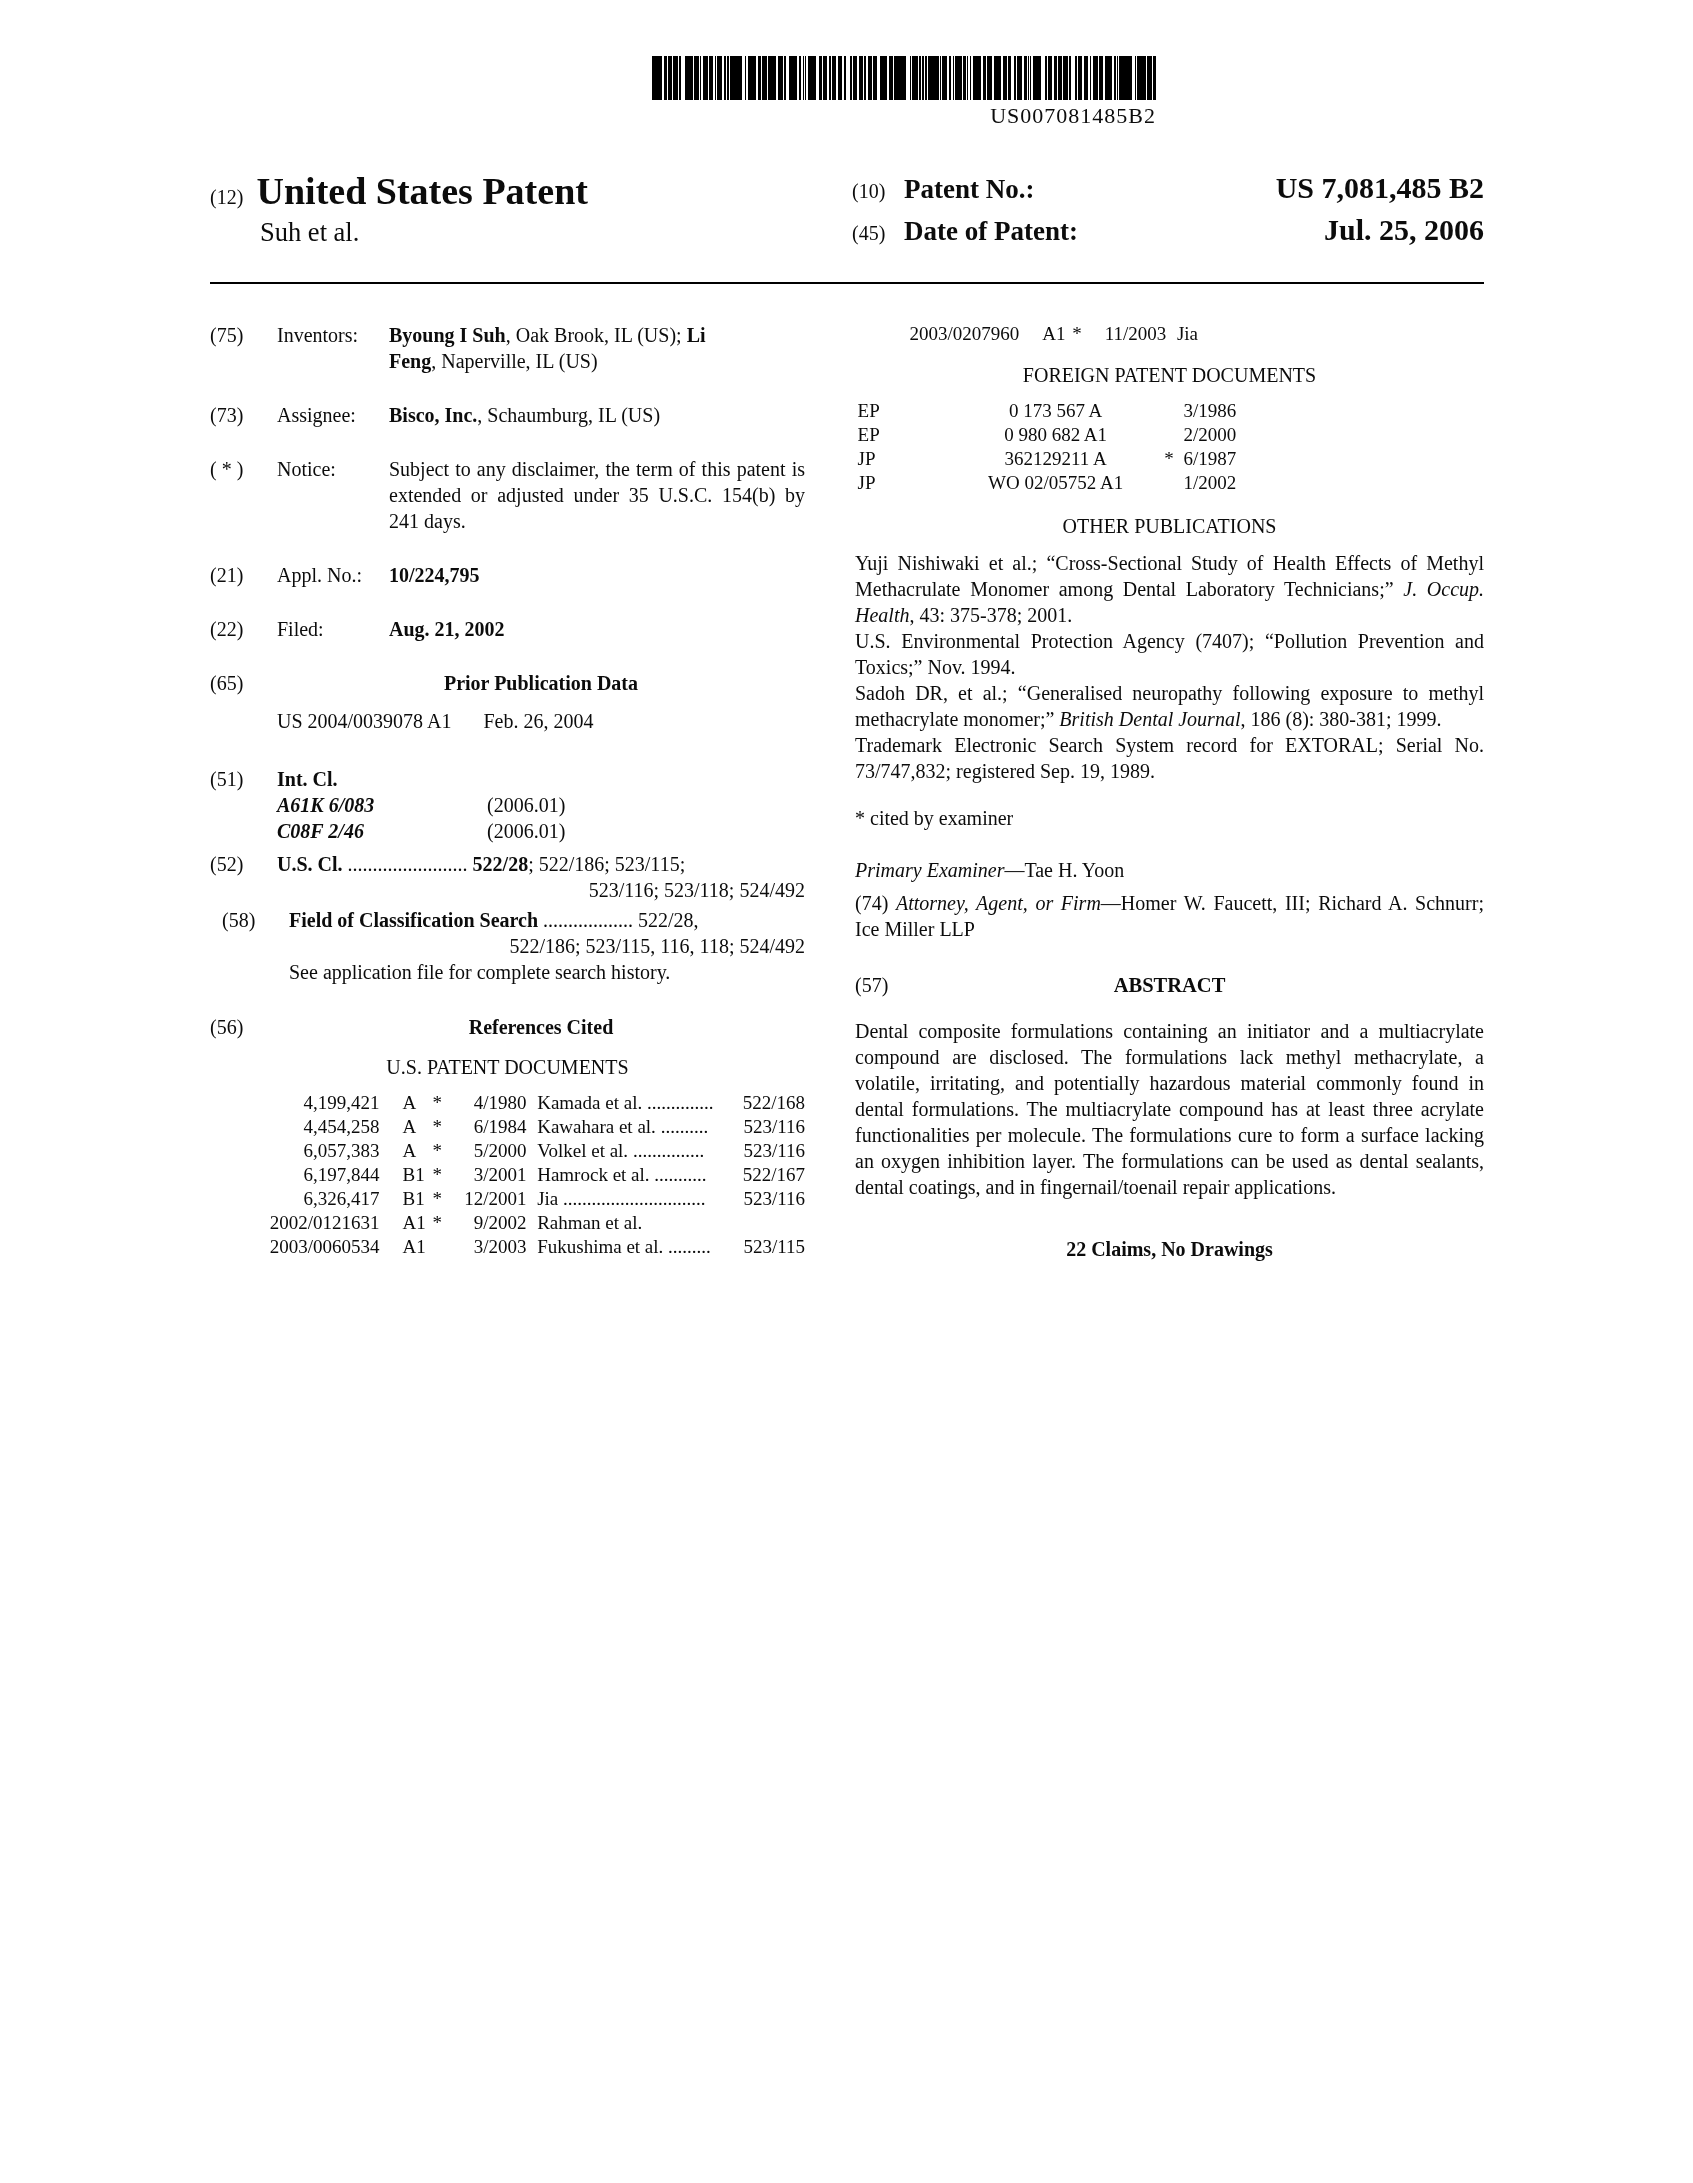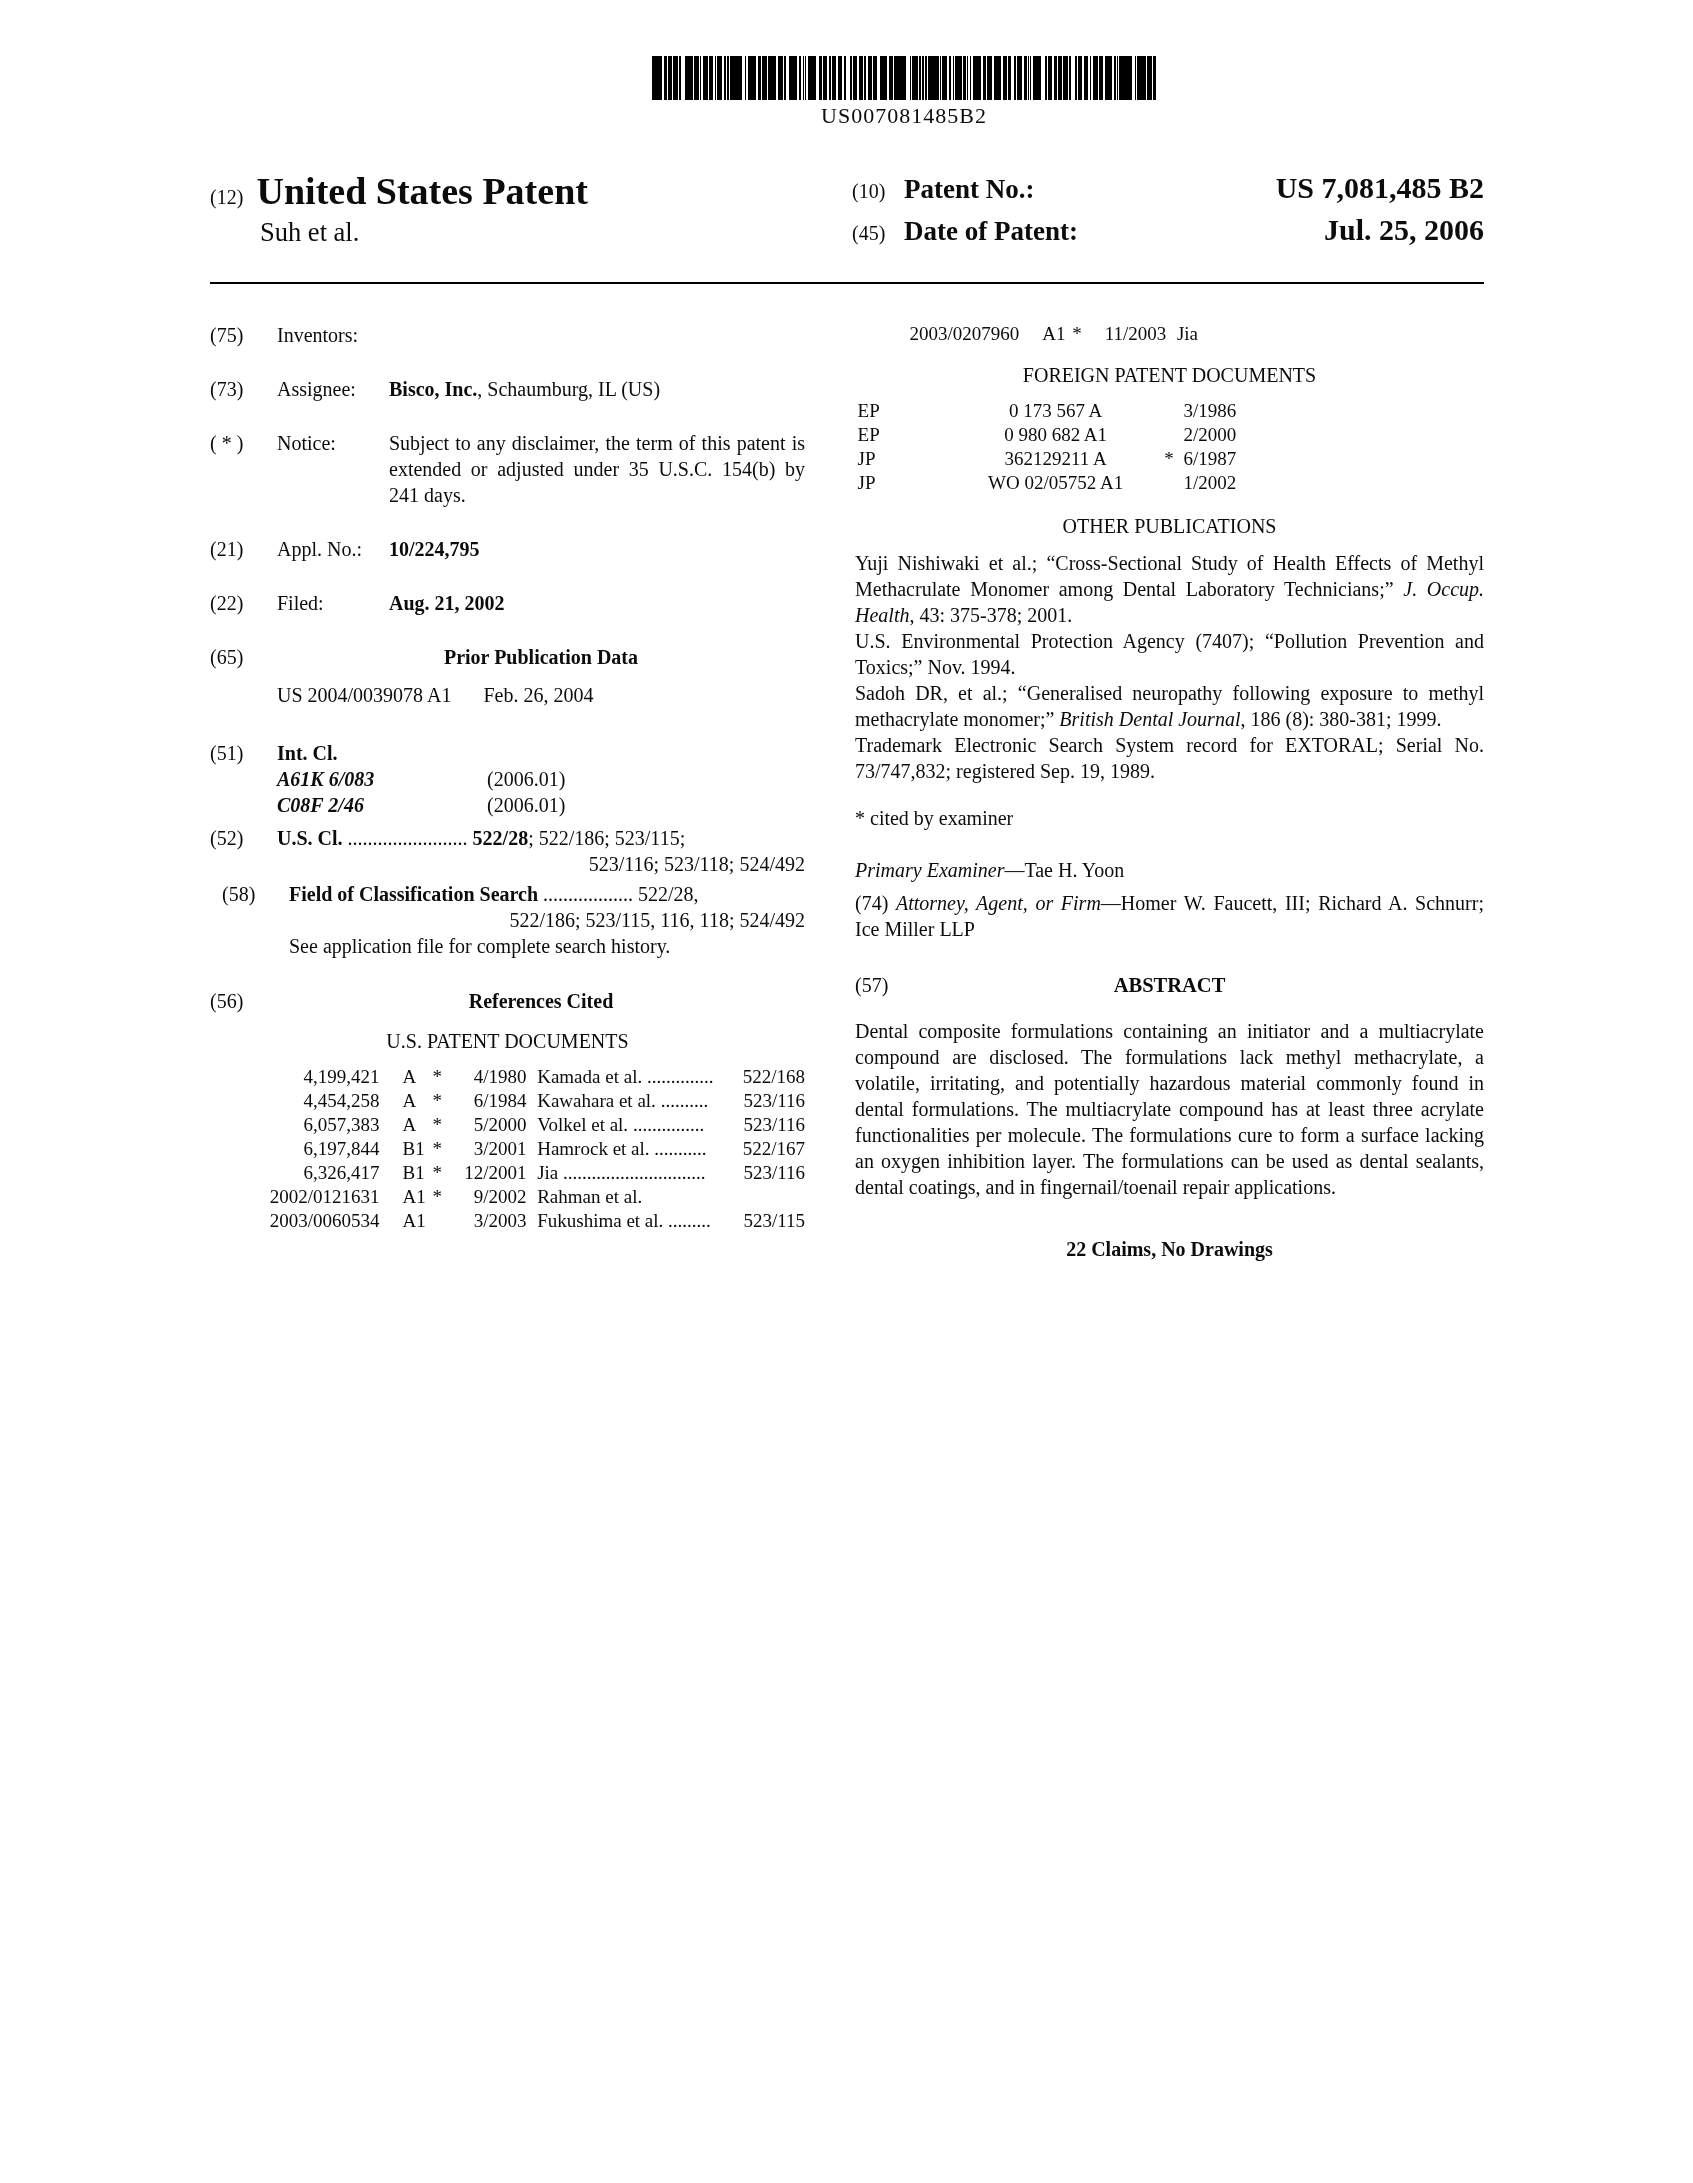--- a/index.html
+++ b/index.html
@@ -5,21 +5,21 @@
   html,body { margin:0; padding:0; background:#ffffff; }
   .page {
     position:relative; width:1694px; height:2183px; background:#fff;
     font-family:"Liberation Serif","DejaVu Serif",serif; color:#0c0c0c;
     overflow:hidden;
   }
   .b  { font-weight:bold; }
   .i  { font-style:italic; }
 
   
-  .barcode-wrap { position:absolute; top:56px; left:652px; width:504px; text-align:center; }
+  .barcode-wrap { position:absolute; top:56px; left:652px; width:504px; text-align:right; }
   .barcode-bars {
     height:44px;
     border-left:3.3px solid #000; border-right:3.3px solid #000;
     background-image:
       repeating-linear-gradient(90deg,#000 0 2.6px,transparent 2.6px 4px,#000 4px 5.3px,transparent 5.3px 10.6px,#000 10.6px 12px,transparent 12px 13.2px,#000 13.2px 17px,transparent 17px 20.5px),
       repeating-linear-gradient(90deg,#000 0 1.3px,transparent 1.3px 3.3px,#000 3.3px 7.3px,transparent 7.3px 9.3px,#000 9.3px 10.6px,transparent 10.6px 15px);
   }
   .barcode-text { margin-top:3.3px; font-size:22px; letter-spacing:1px; }
 
   
@@ -123,20 +123,23 @@
   </div>
 
   <div class="rule"></div>
 
   <div class="col left-col">
 
 
     <div class="field">
       <span class="fnum">(75)</span>
       <span class="flabel">Inventors:</span>
+      <div class="fcontent inv-val">
+        <span class="b">Byoung I Suh</span><span>, Oak Brook, IL (US); </span><span class="b">Li Feng</span><span>, Naperville, IL (US)</span>
+      </div>
     </div>
 
     <div class="field">
       <span class="fnum">(73)</span>
       <span class="flabel">Assignee:</span>
       <div class="fcontent">
         <span class="b">Bisco, Inc.</span><span>, Schaumburg, IL (US)</span>
       </div>
     </div>
 

